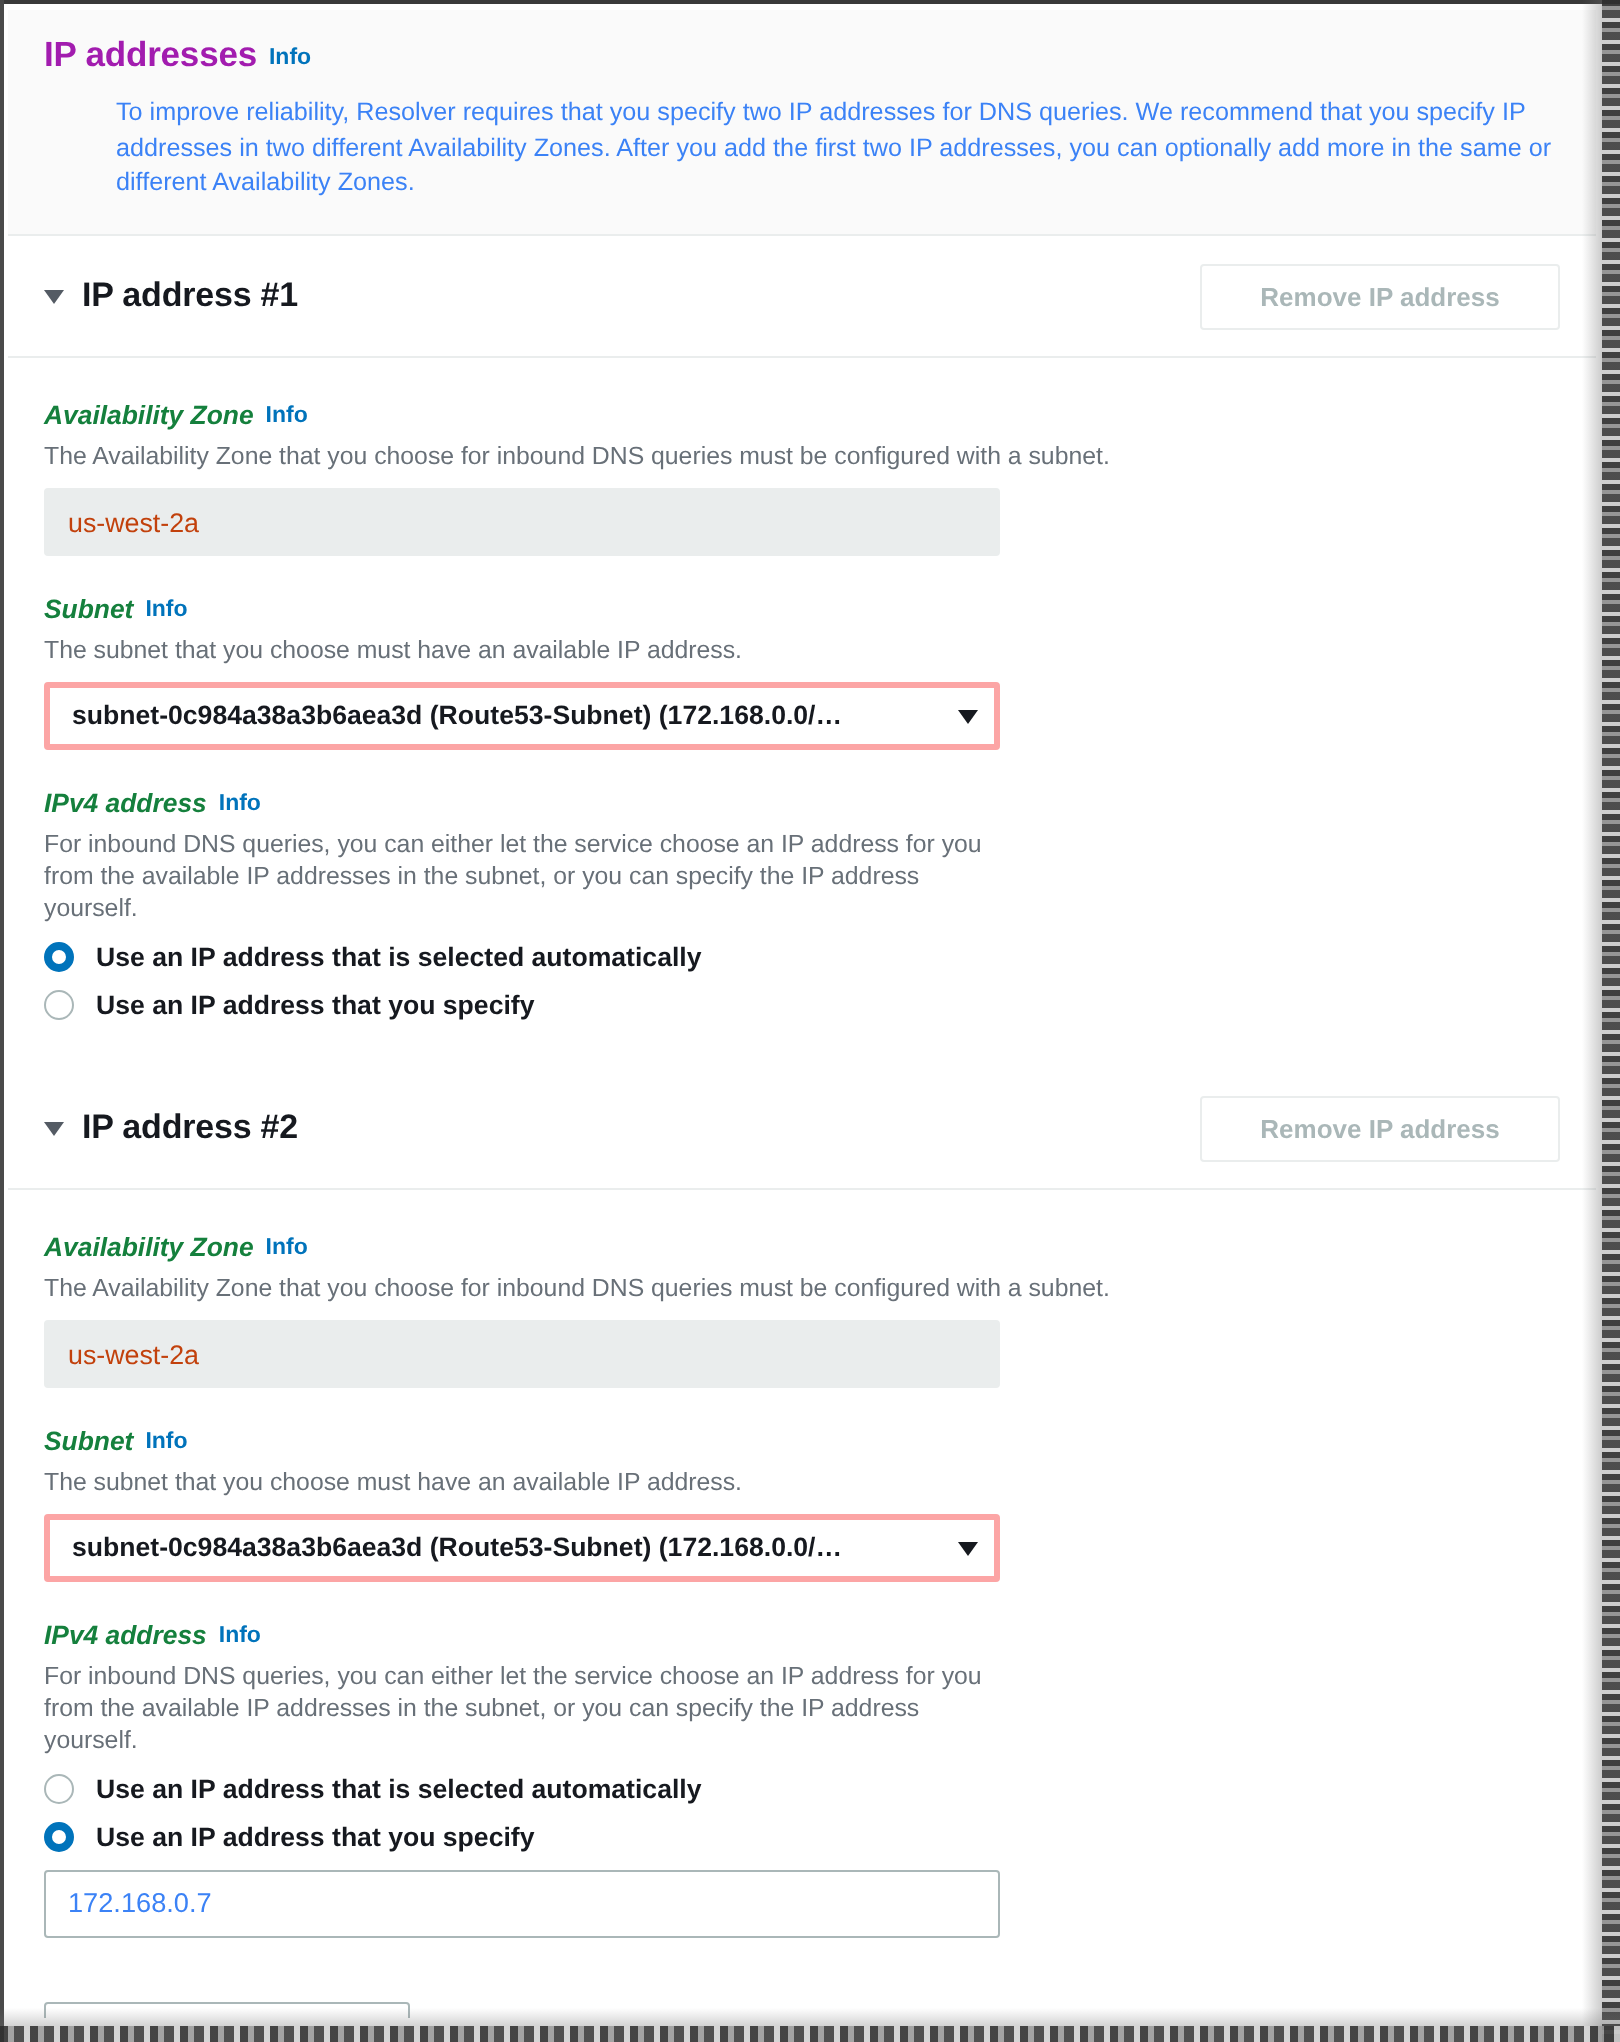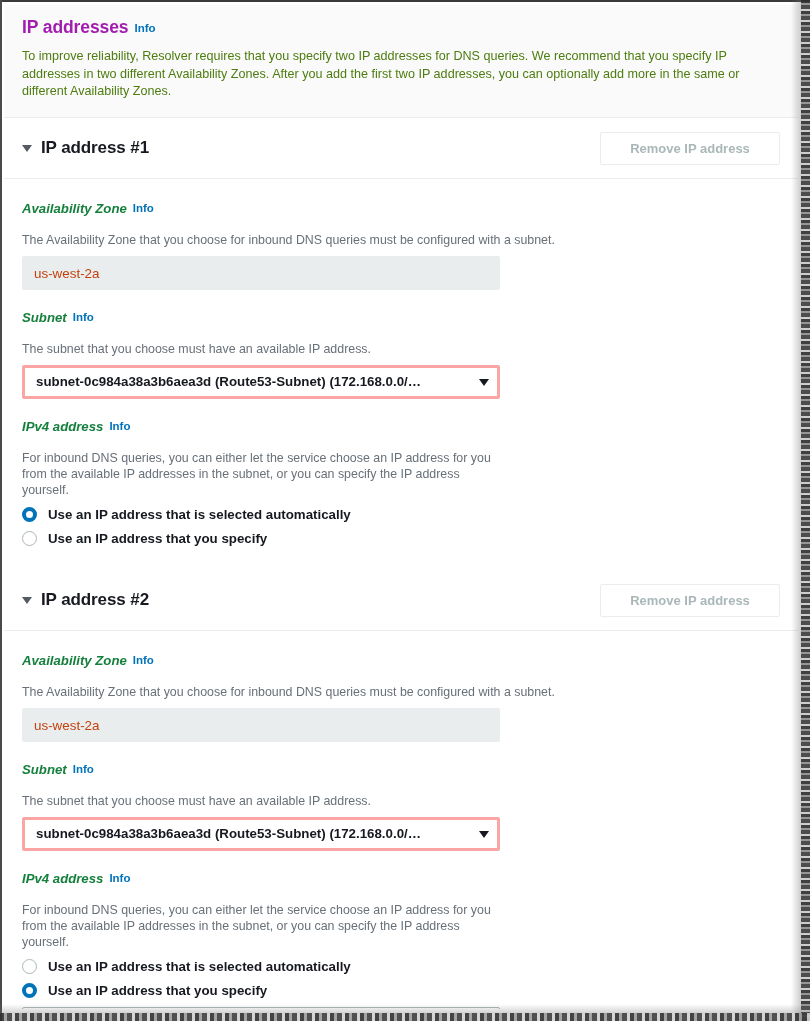--- a/index.html
+++ b/index.html
@@ -88,22 +88,23 @@
     font-weight: bold;
     margin-left: 6px;
     text-decoration: none;
     cursor: pointer;
     vertical-align: 1px;
   }
   .panel-desc {
     margin-top: 10px;
     font-size: 12.6px;
     line-height: 17.5px;
-    color: #4d7c0f;
+    color: #3b82f6;
     max-width: 770px;
+    margin-left: 36px;
   }
 
   
   .ip-section { background: #ffffff; }
   .section-header {
     display: flex;
     align-items: center;
     justify-content: space-between;
     padding: 14px 18px 13px 18px;
     border-bottom: 1px solid #eaeded;
@@ -144,21 +145,21 @@
 
   .field { margin-bottom: 18px; }
   .field-label {
     font-size: 13.2px;
     font-weight: bold;
     color: #15803d;
     display: inline;
     font-style: italic;
   }
   .field-desc {
-    margin-top: 15px;
+    margin-top: 3px;
     font-size: 12.4px;
     line-height: 16px;
     color: #687078;
     max-width: 470px;
   }
   .field-desc.wide { max-width: 600px; }
 
   .input-disabled {
     margin-top: 8px;
     width: 478px;

